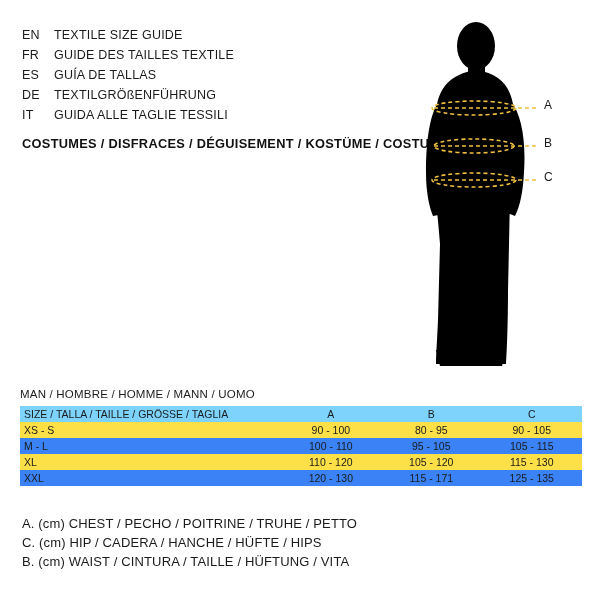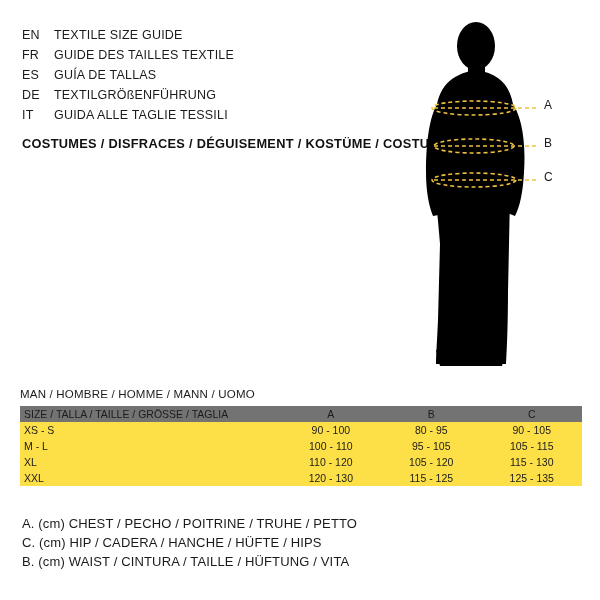--- a/index.html
+++ b/index.html
@@ -107,27 +107,27 @@
   table.size-table td.col-size {
     text-align: left;
     padding-left: 4px;
     width: 258px;
   }
   table.size-table th.col-m,
   table.size-table td.col-m {
     width: 101px;
   }
   tr.header-row {
-    background: #737373;
+    background: #7dd3fc;
   }
   tr.row-shaded {
     background: #fde047;
   }
   tr.row-plain {
-    background: #fde047;
+    background: #3b82f6;
   }
 
   
   .legend {
     position: absolute;
     left: 22px;
     top: 516px;
     font-size: 13px;
     color: #1b1b1b;
   }
@@ -242,21 +242,21 @@
         </tr>
         <tr class="row-shaded">
           <td class="col-size">XL</td>
           <td class="col-m">110 - 120</td>
           <td class="col-m">105 - 120</td>
           <td class="col-m">115 - 130</td>
         </tr>
         <tr class="row-plain">
           <td class="col-size">XXL</td>
           <td class="col-m">120 - 130</td>
-          <td class="col-m">115 - 125</td>
+          <td class="col-m">115 - 171</td>
           <td class="col-m">125 - 135</td>
         </tr>
       </tbody>
     </table>
   </div>
 
   <div class="legend">
     <div>A. (cm) CHEST / PECHO / POITRINE / TRUHE / PETTO</div>
     <div>C. (cm) HIP / CADERA / HANCHE / HÜFTE / HIPS</div>
     <div>B. (cm) WAIST / CINTURA / TAILLE / HÜFTUNG / VITA</div>

